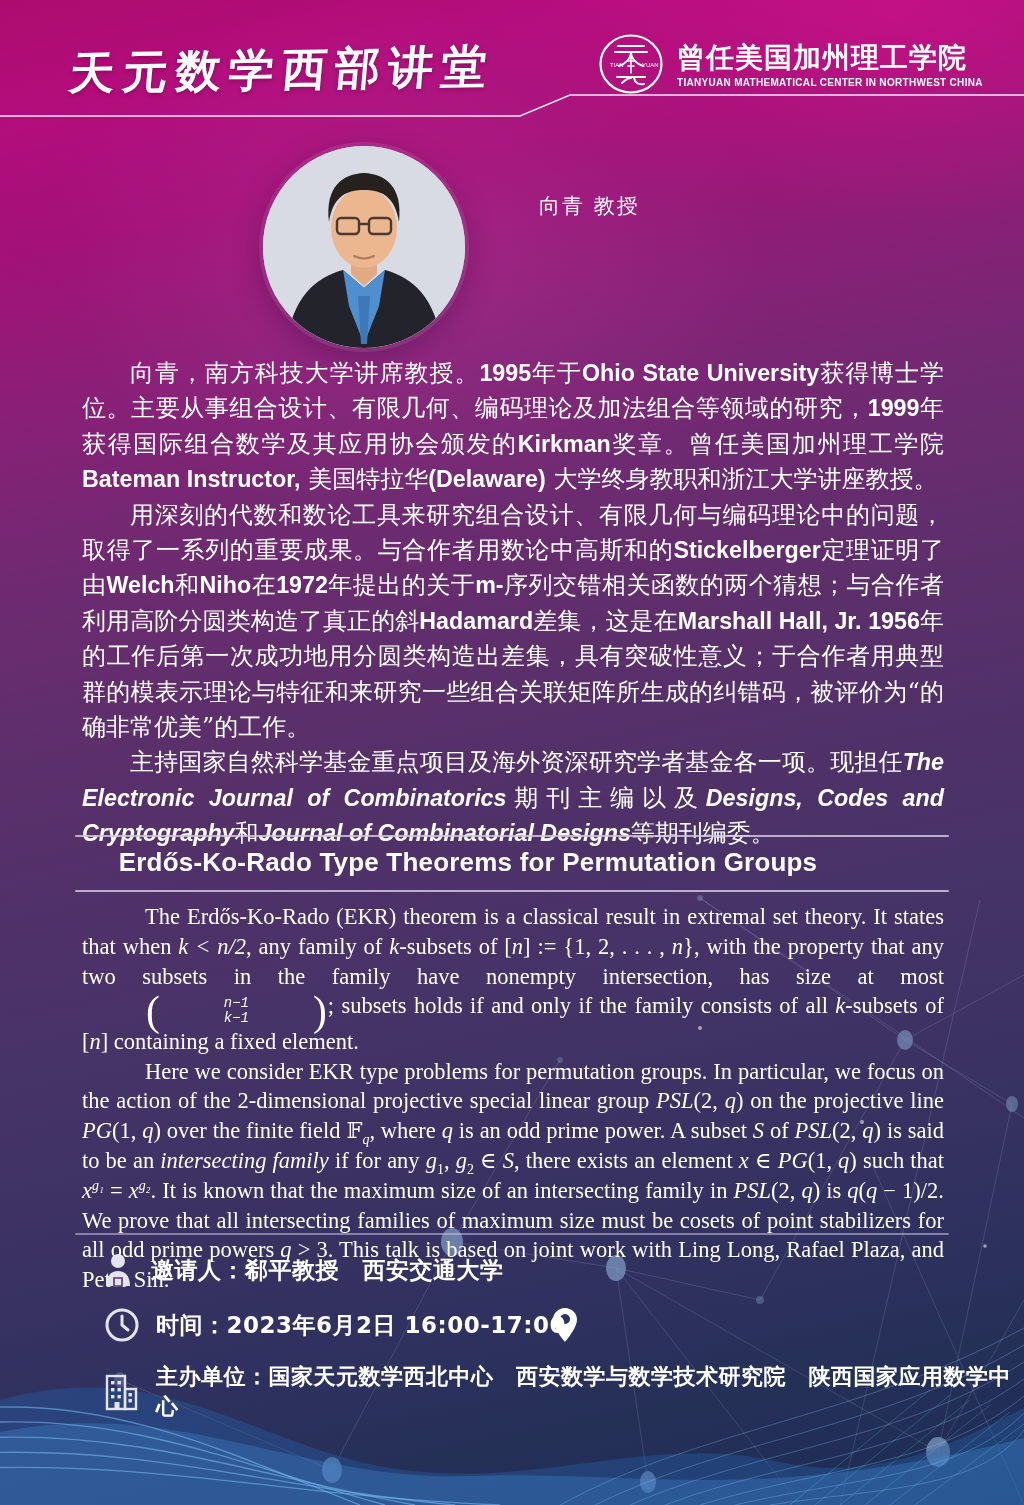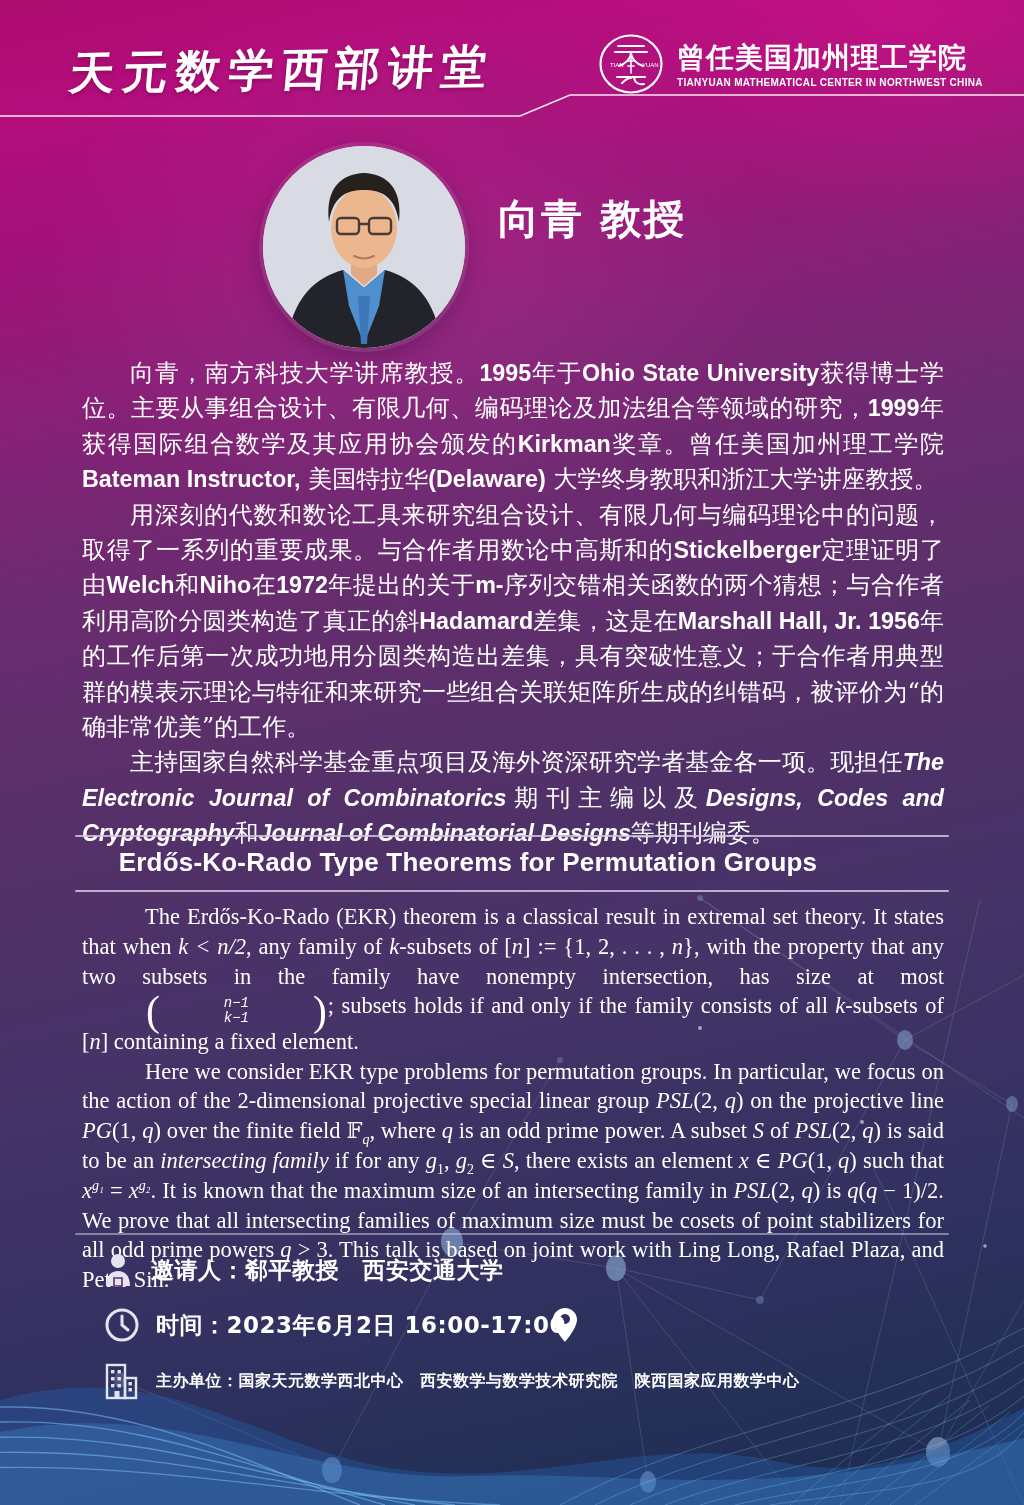--- a/index.html
+++ b/index.html
@@ -28,21 +28,21 @@
   .logo{left:598px;top:33px;display:flex;align-items:center;gap:13px;}
   .logo-text .zh{font-size:28px;font-weight:bold;letter-spacing:1px;line-height:1.15;font-family:"DejaVu Sans",sans-serif;}
   .logo-text .en{font-size:10px;font-weight:bold;letter-spacing:.3px;margin-top:3px;}
 
   
   .photo{
     left:263px;top:146px;width:202px;height:202px;border-radius:50%;overflow:hidden;
     background:#d9dbe4;box-shadow:0 0 0 4px rgba(255,255,255,.10), 0 8px 30px rgba(40,0,50,.35);
   }
   .speaker-names{left:498px;top:192px;font-family:"DejaVu Sans",sans-serif;}
-  .speaker-names .name{font-size:41px;font-weight:bold;letter-spacing:2px;}
+  .speaker-names .name{font-size:21px;font-weight:normal;letter-spacing:2px;margin-left:41px;}
   .speaker-names .aff{font-size:31px;font-weight:bold;letter-spacing:2px;margin-top:30px;}
 
   
   .bio{left:82px;top:356px;width:862px;font-family:"DejaVu Serif","Liberation Serif",serif;
        font-size:24px;line-height:35.4px;text-align:justify;}
   .bio p{margin:0;text-indent:2em;}
 
   
   .divider{left:75px;width:874px;height:2px;background:rgba(208,198,222,.85);border-radius:1px;}
   .divider.thin{height:1.5px;background:rgba(200,195,220,.55);}
@@ -63,21 +63,21 @@
   .binom .stack{display:inline-flex;flex-direction:column;align-items:center;
                 font-size:.62em;line-height:1.08;font-style:italic;padding:0 1px;font-family:Liberation Mono, monospace;}
 
   
   .info-row{display:flex;align-items:center;gap:16px;font-family:"DejaVu Sans",sans-serif;}
   .info-label,.info-value{font-size:23px;font-weight:bold;letter-spacing:.5px;}
   .row1{left:101px;top:1252px;}
   .row2{left:104px;top:1307px;}
   .row2b{left:552px;top:1307px;}
   .row3{left:104px;top:1362px;}
-  .row3 .info-label,.row3 .info-value{font-size:16px;text-align:center;}
+  .row3 .info-label,.row3 .info-value{font-size:22px;text-align:center;}
   .ico{flex:0 0 auto;display:block;}
 </style>
 </head>
 <body>
 
 <div class="poster">
 
   <svg class="bg-decor" width="1024" height="1505" viewBox="0 0 1024 1505">
 
     <path d="M0 116 H520 L570 95 H1024" stroke="rgba(255,255,255,.9)" stroke-width="1.6" fill="none"></path>

